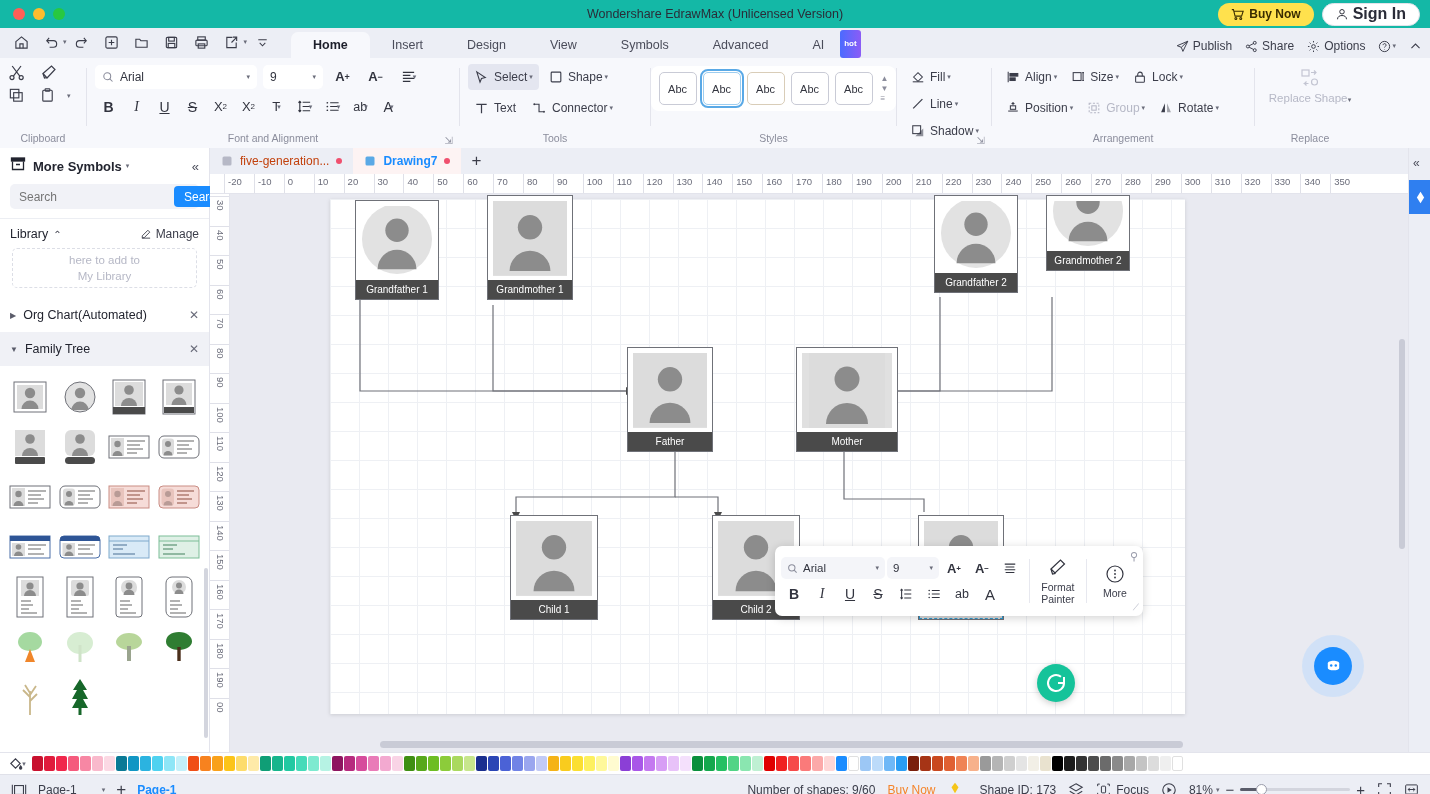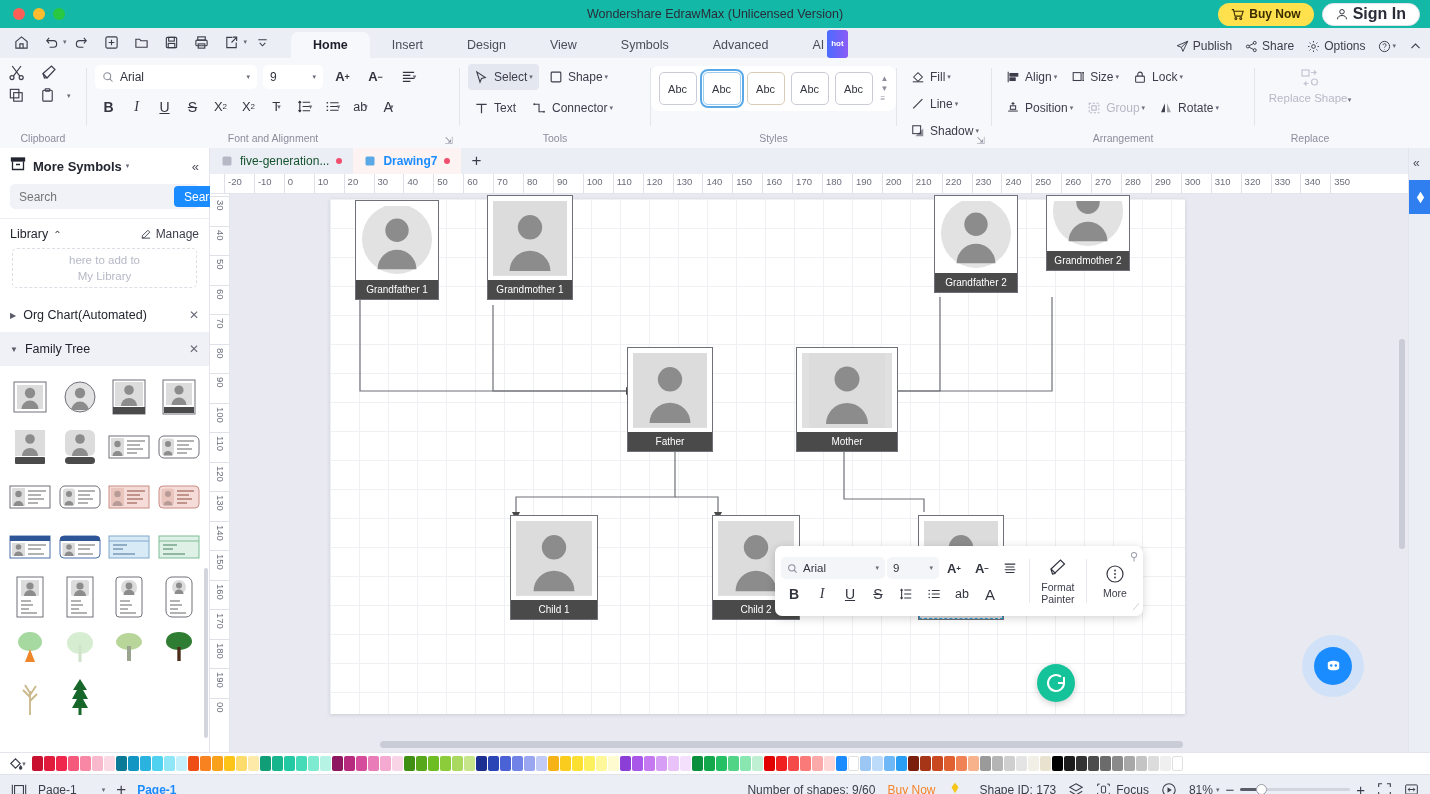--- a/index.html
+++ b/index.html
@@ -45,21 +45,21 @@
     cursor: pointer; color: #3b3d4a;
   }
   .qa-btn svg { display: block; }
   .caret { font-size: 7px; margin-left: -3px; color: #6a6c7a; }
   .tabs { display: flex; align-items: flex-end; margin-left: 14px; }
   .tab {
     padding: 0 22px; height: 26px; line-height: 26px; font-size: 12.5px; color: #4a4c5a;
     cursor: pointer; border-radius: 7px 7px 0 0;
   }
   .tab.active { background: #f7f8fc; color: #1d1f2b; font-weight: bold; }
-  .ai-tab { display: flex; align-items: center; gap: 3px; text-align: center; }
+  .ai-tab { display: flex; align-items: center; gap: 16px; text-align: center; }
   .hot {
     background: linear-gradient(90deg,#4b6bff,#8b5cf6); color: #fff; font-size: 8px;
     padding: 1px 4px; border-radius: 3px; font-weight: bold; position: relative; top: -1px;
   }
   .mb-right { position: absolute; right: 8px; bottom: 5px; display: flex; align-items: center; gap: 13px; font-size: 12px; color: #3b3d4a; }
   .mb-right span.it { display: flex; align-items: center; gap: 4px; cursor: pointer; }
 
   
   .ribbon {
     height: 90px; background: #f7f8fc; display: flex; align-items: stretch; position: relative;
@@ -141,21 +141,21 @@
     padding: 10px 6px 0 6px; overflow: hidden; align-content: start;
   }
   .sym { height: 42px; display: flex; align-items: center; justify-content: center; cursor: pointer; }
   .lp-scroll { position: absolute; right: 1px; top: 420px; width: 4px; height: 170px; background: #d3d5de; border-radius: 2px; }
 
   
   .canvascol { flex: 1; display: flex; flex-direction: column; position: relative; background: #e9eaf1; }
   .doctabs { height: 26px; display: flex; align-items: stretch; background: #eceef5; }
   .dtab {
     display: flex; align-items: center; gap: 7px; padding: 0 11px; font-size: 12px;
-    color: #14532d; cursor: pointer; position: relative;
+    color: #c2410c; cursor: pointer; position: relative;
   }
   .dtab.active { background: #fdf3f3; color: #1a8cff; font-weight: bold; }
   .dtab .reddot { width: 6px; height: 6px; border-radius: 50%; background: #f0506e; }
   .plus-tab { display: flex; align-items: center; padding: 0 10px; font-size: 17px; color: #3b3d4a; cursor: pointer; }
   .ruler-h {
     height: 20px; background: #fff; border-bottom: 1px solid #e3e4ec; position: relative; overflow: hidden;
   }
   .rtick { position: absolute; top: 0; height: 20px; border-left: 1px solid #dfe0e8; text-decoration: underline; }
   .rtick span { position: absolute; left: 3px; top: 2px; font-size: 9.5px; color: #6a6c7a; }
   .canvasarea { flex: 1; position: relative; overflow: hidden; display: flex; }

